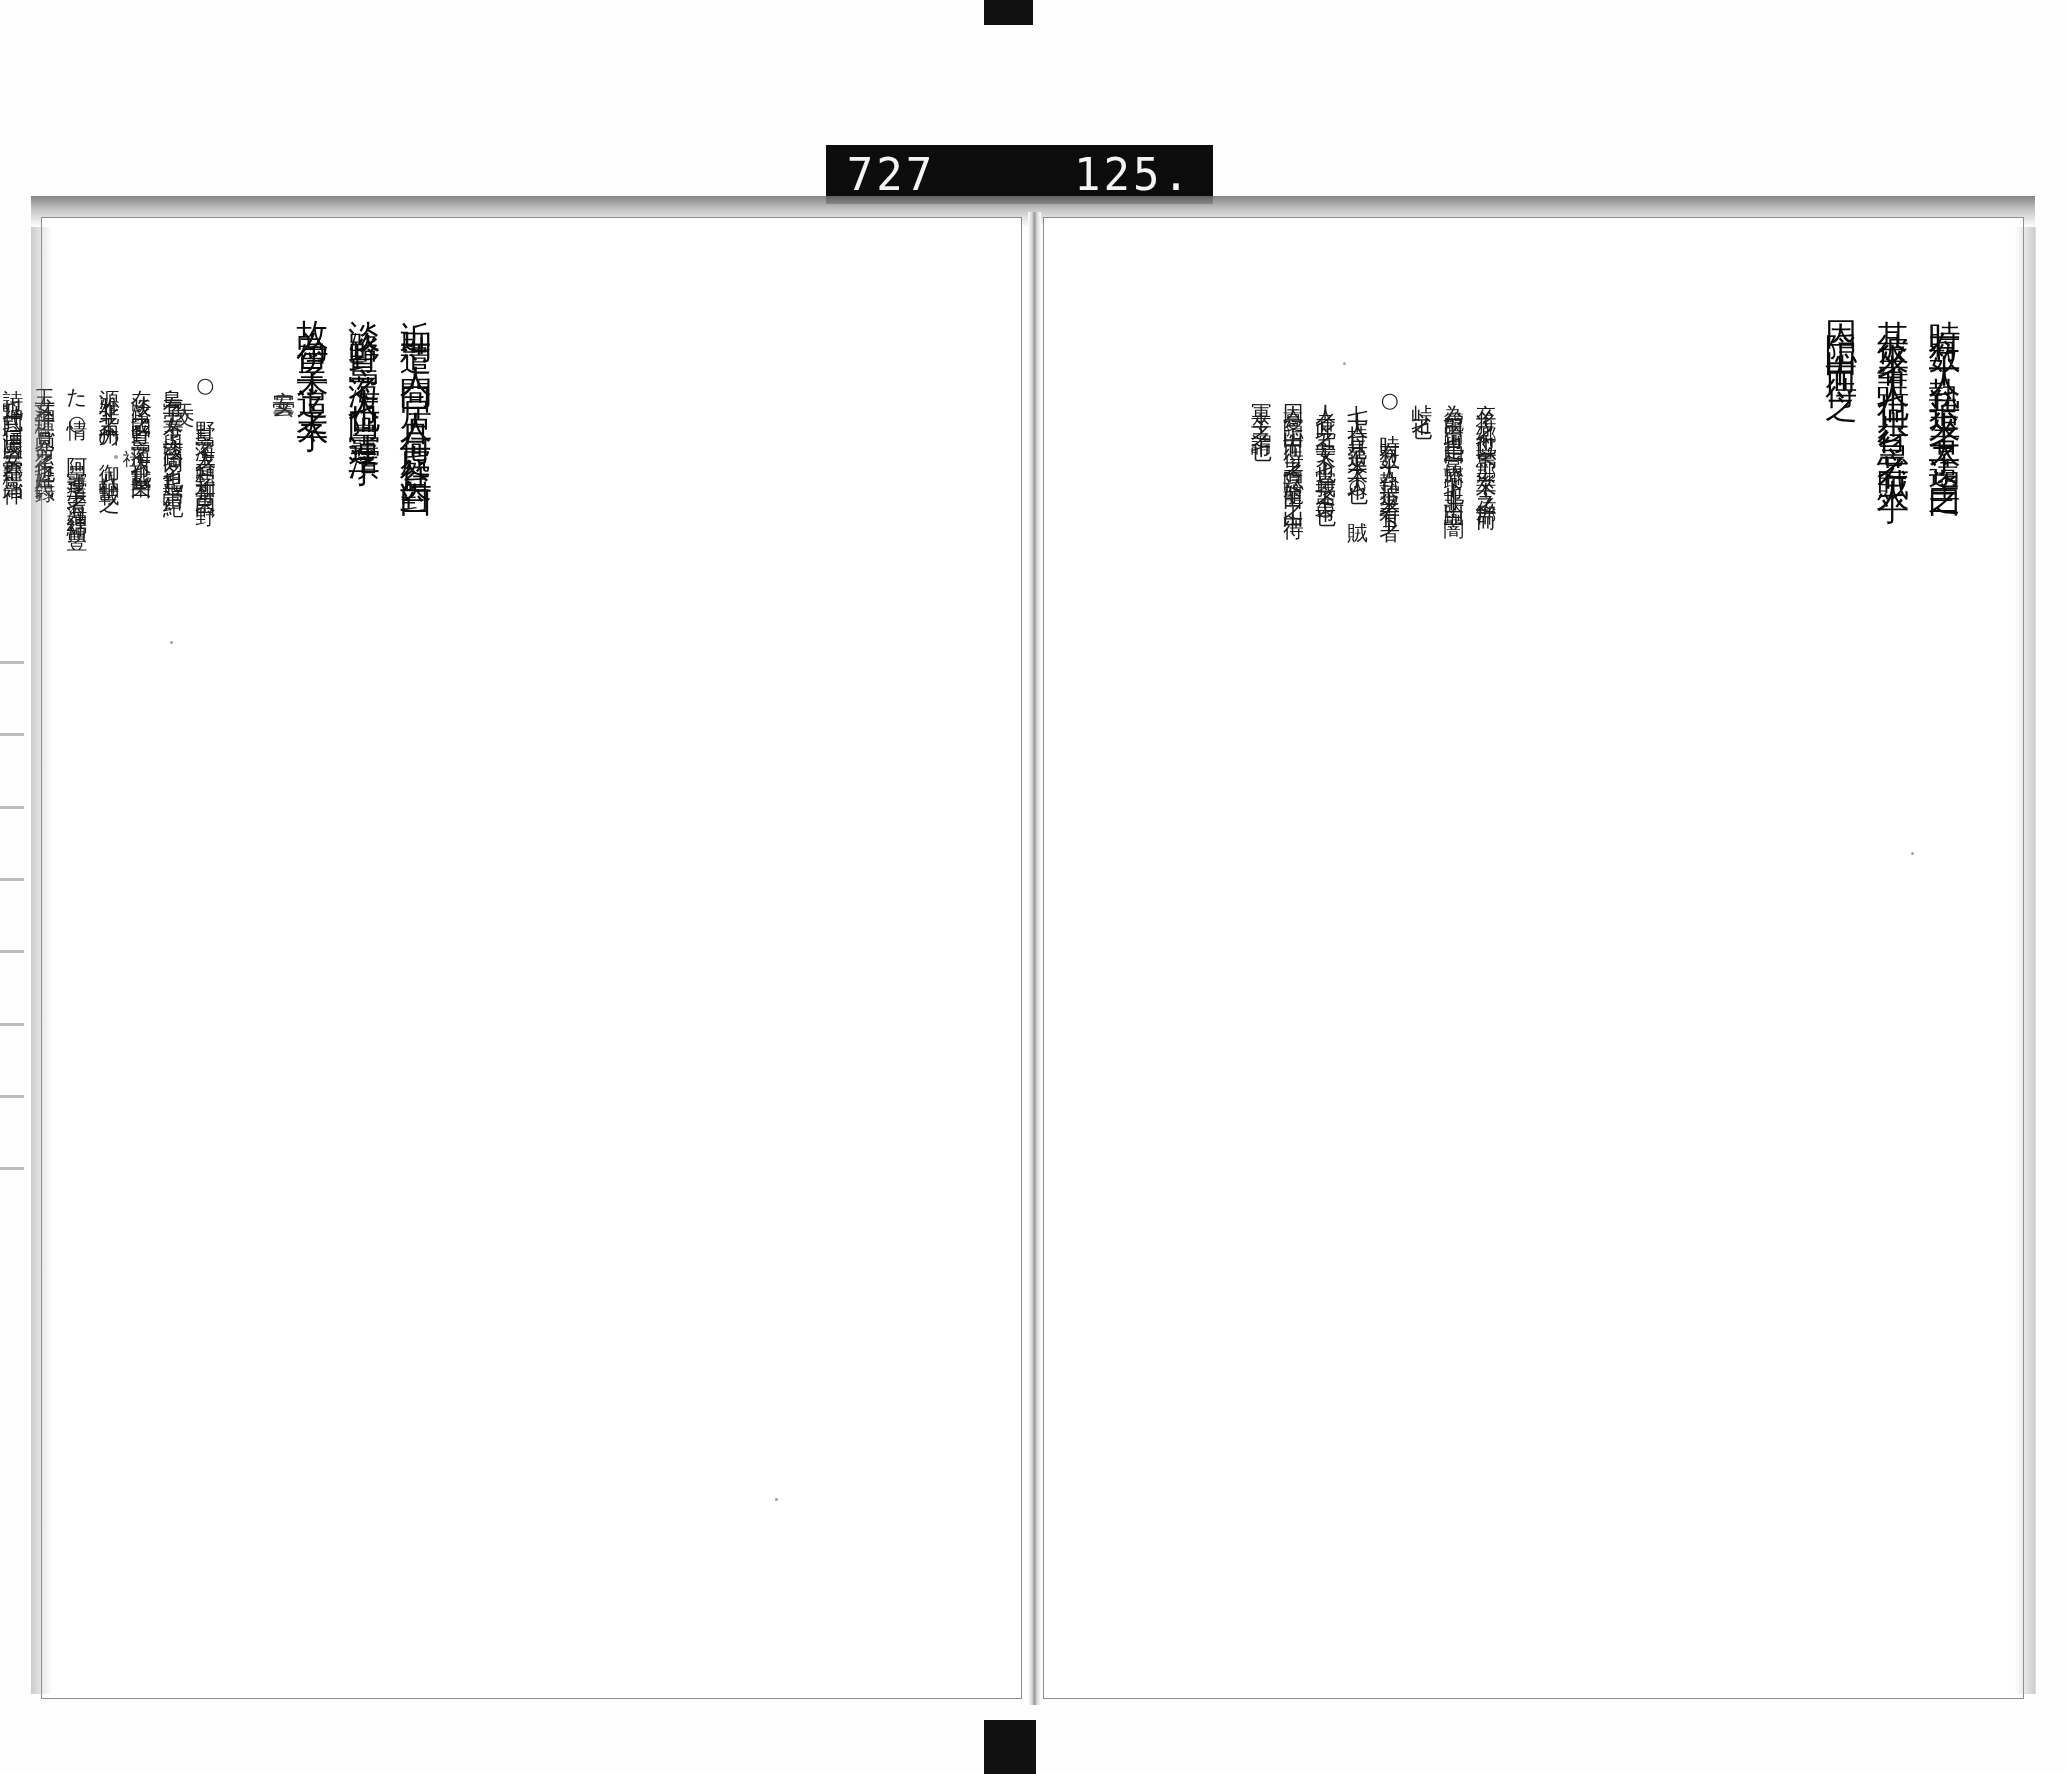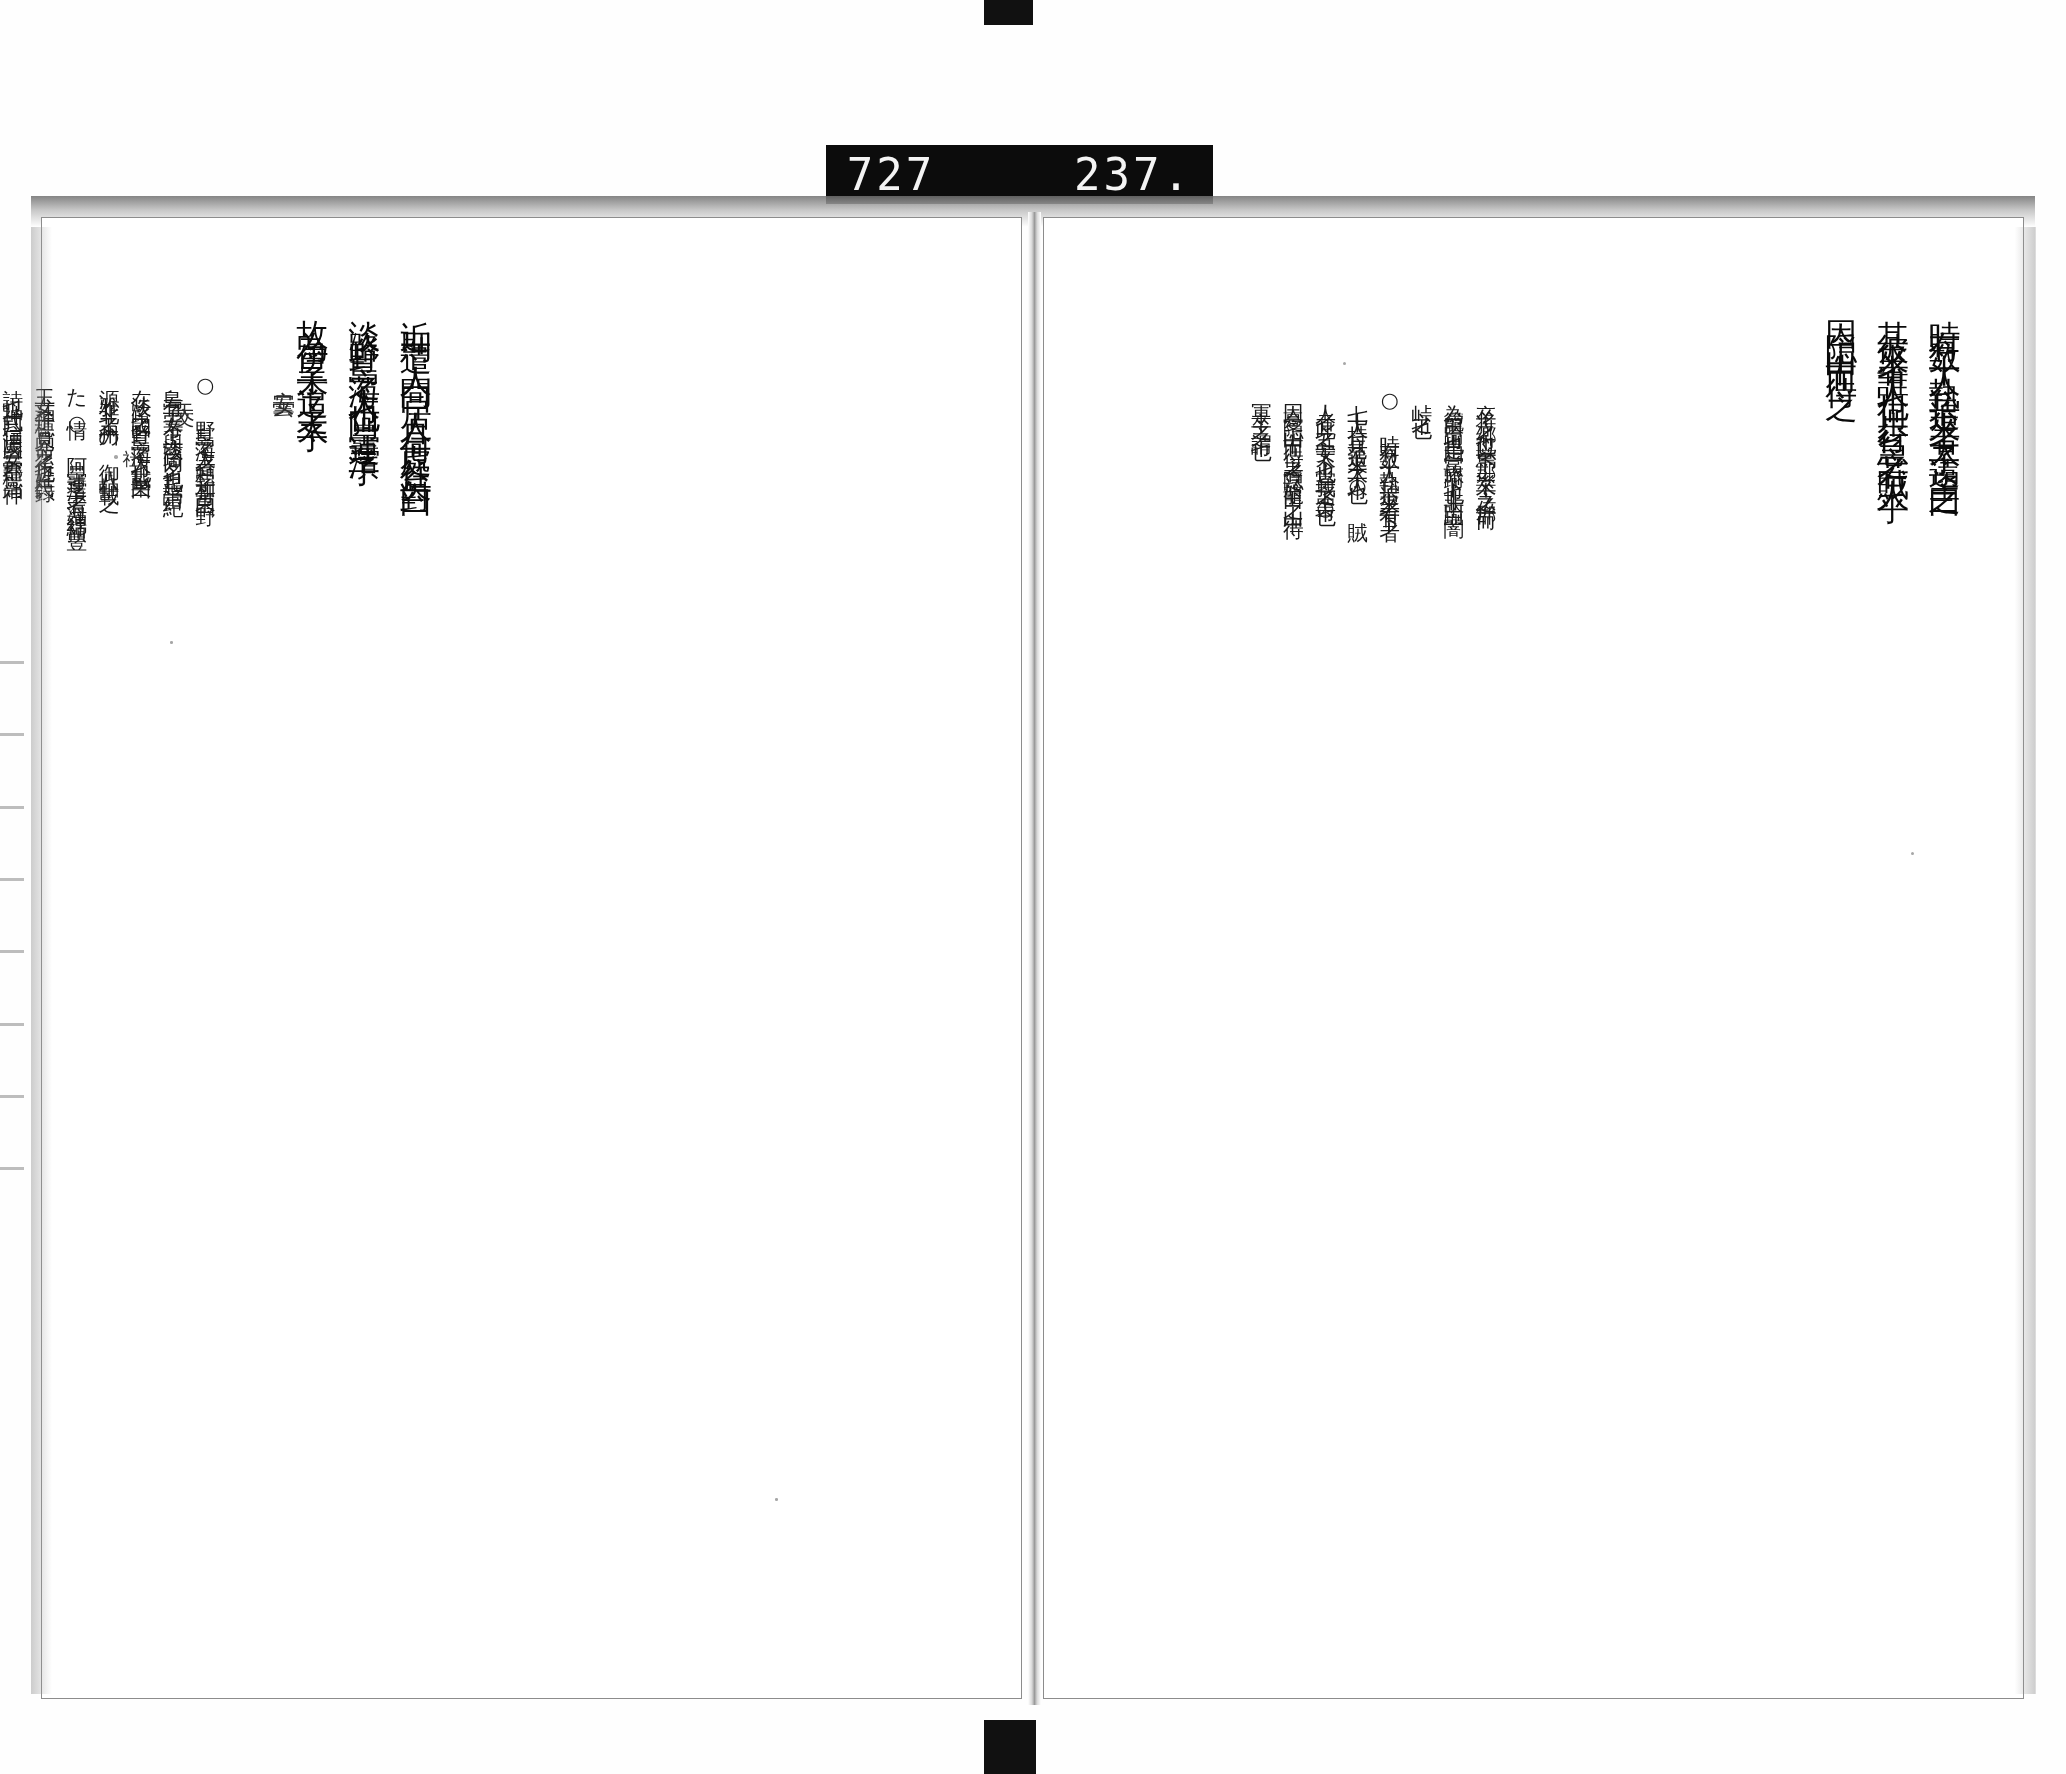--- a/index.html
+++ b/index.html
@@ -161,21 +161,21 @@
 </head>
 <body>
 
 <div id="scan">
 
   <div class="top-tab" id="top-tab-left"></div>
   <div class="top-tab" id="bottom-tab"></div>
 
   <div id="frame-counter">
     <span>727</span>
-    <span>237.</span>
+    <span>125.</span>
   </div>
 
   <div class="film-tick" style="top:661px"></div>
   <div class="film-tick" style="top:733px"></div>
   <div class="film-tick" style="top:806px"></div>
   <div class="film-tick" style="top:878px"></div>
   <div class="film-tick" style="top:950px"></div>
   <div class="film-tick" style="top:1023px"></div>
   <div class="film-tick" style="top:1095px"></div>
   <div class="film-tick" style="top:1167px"></div>

